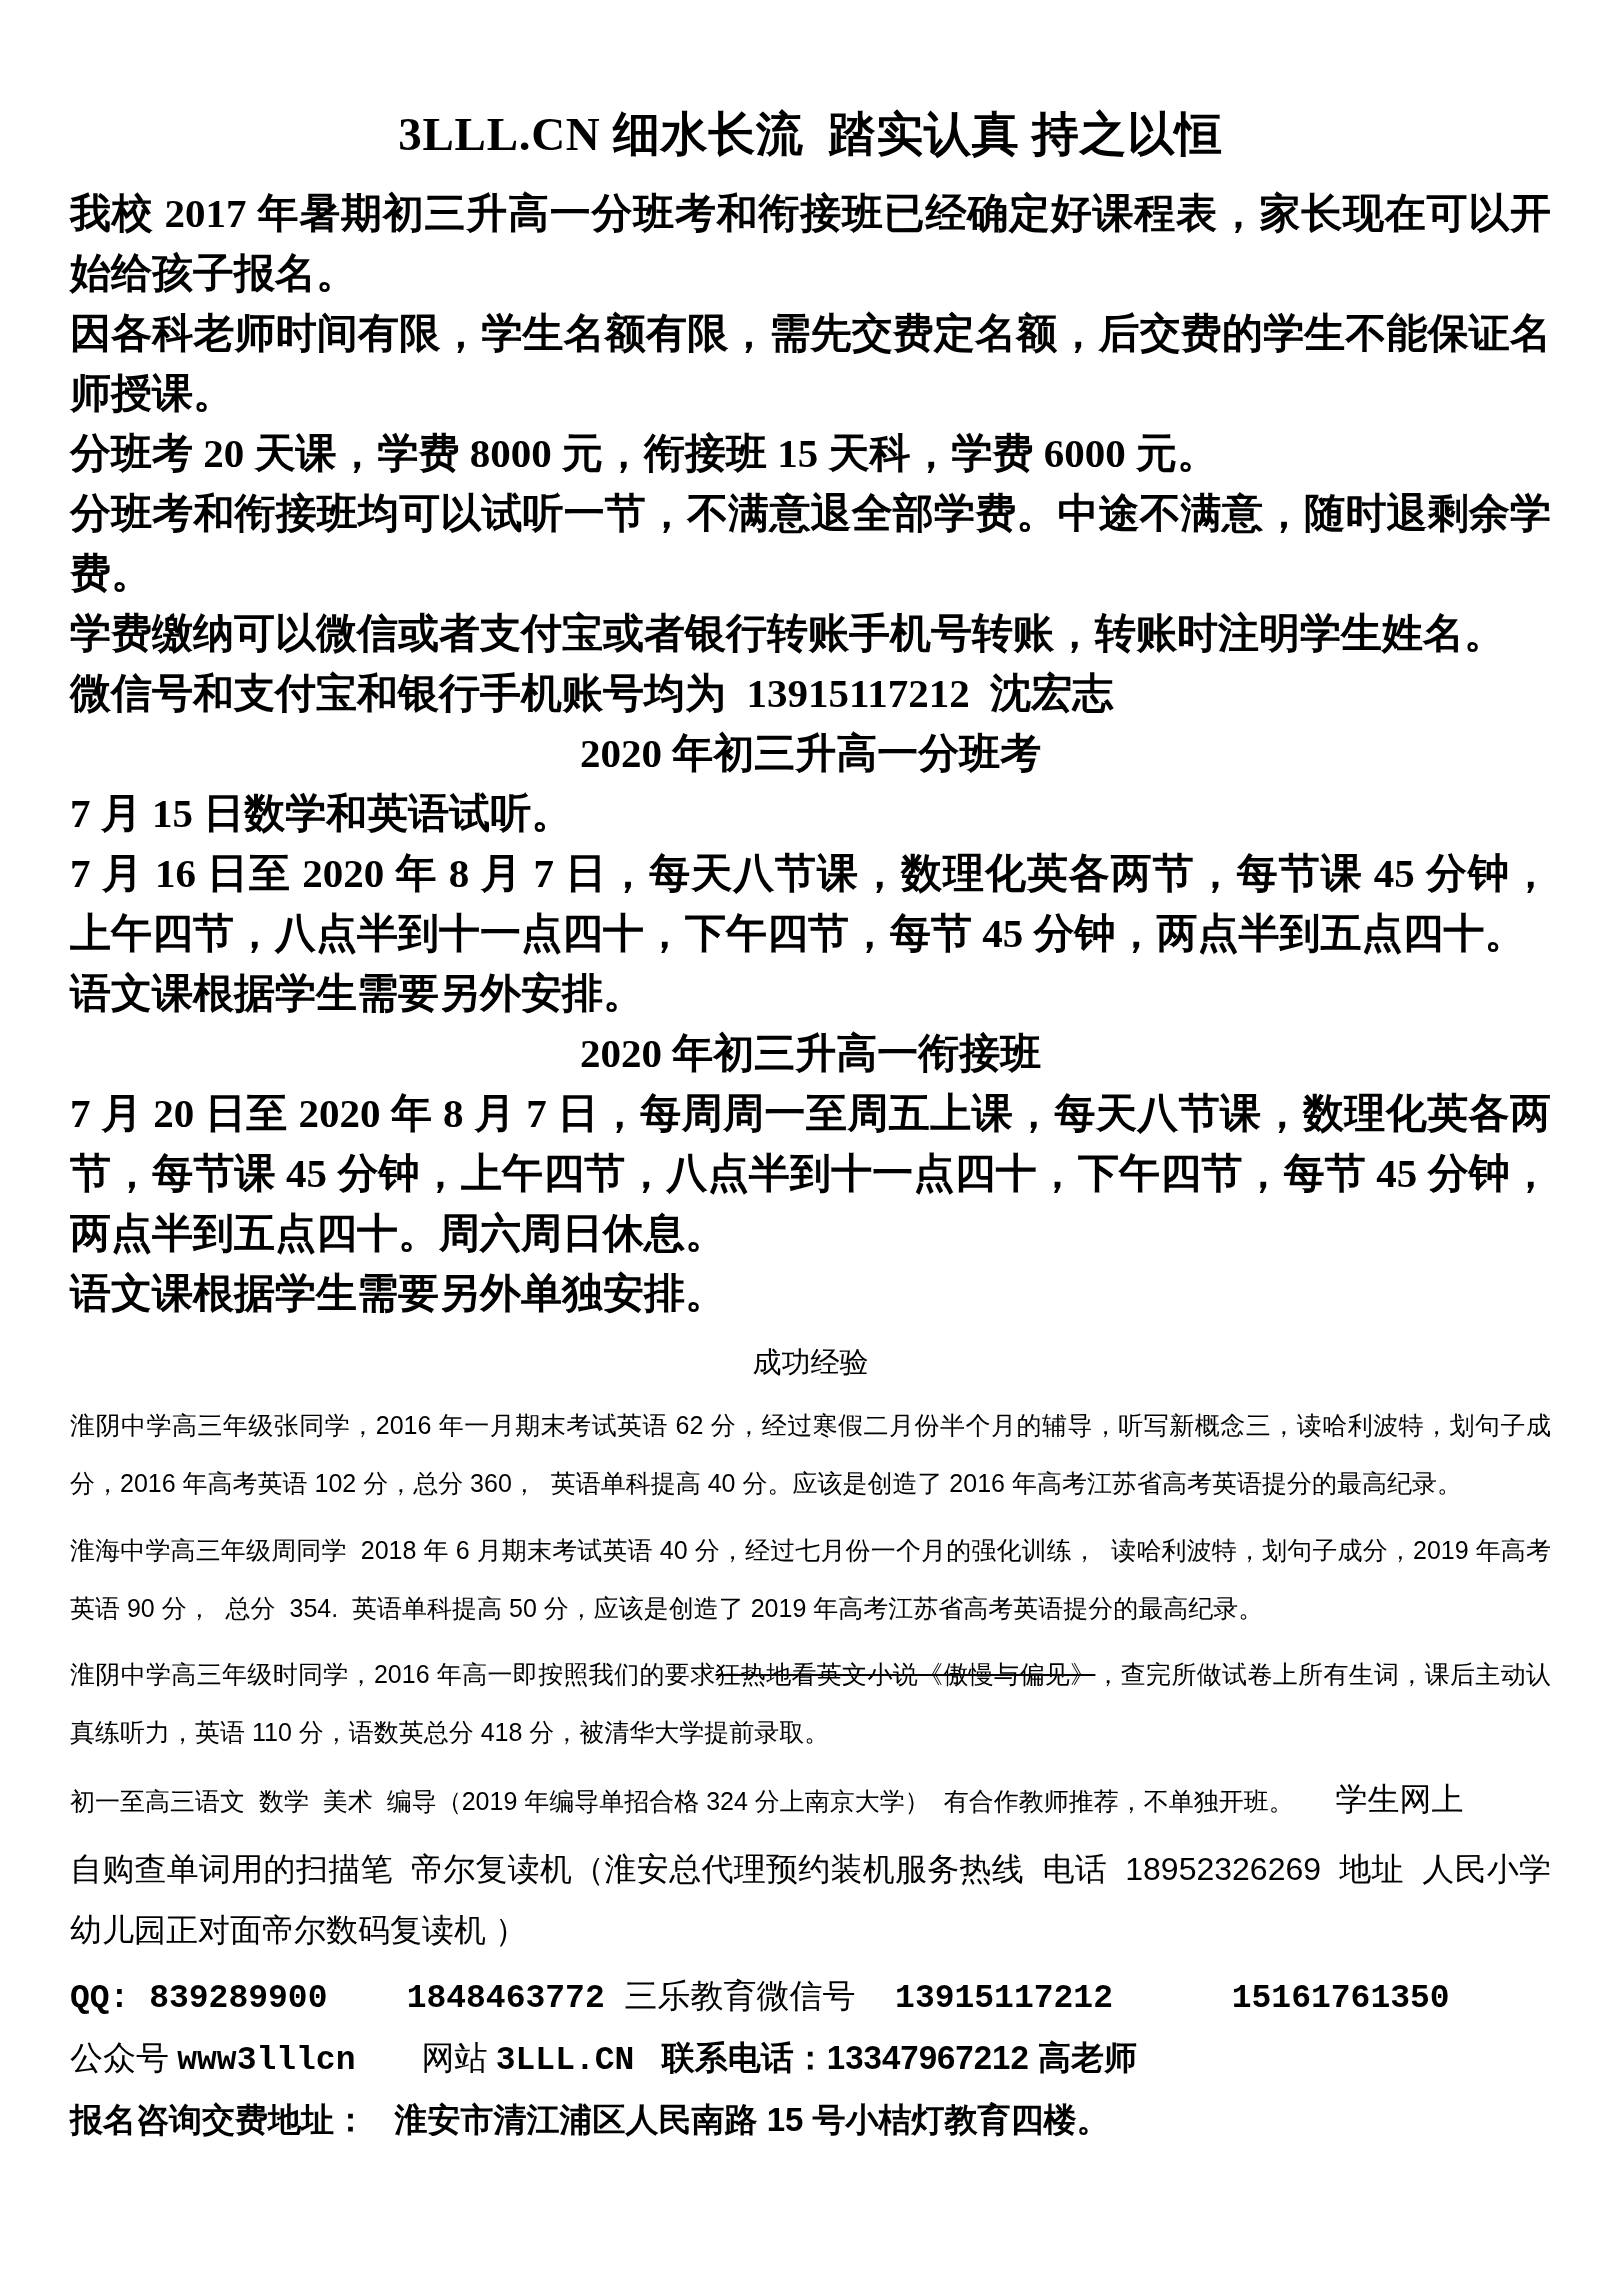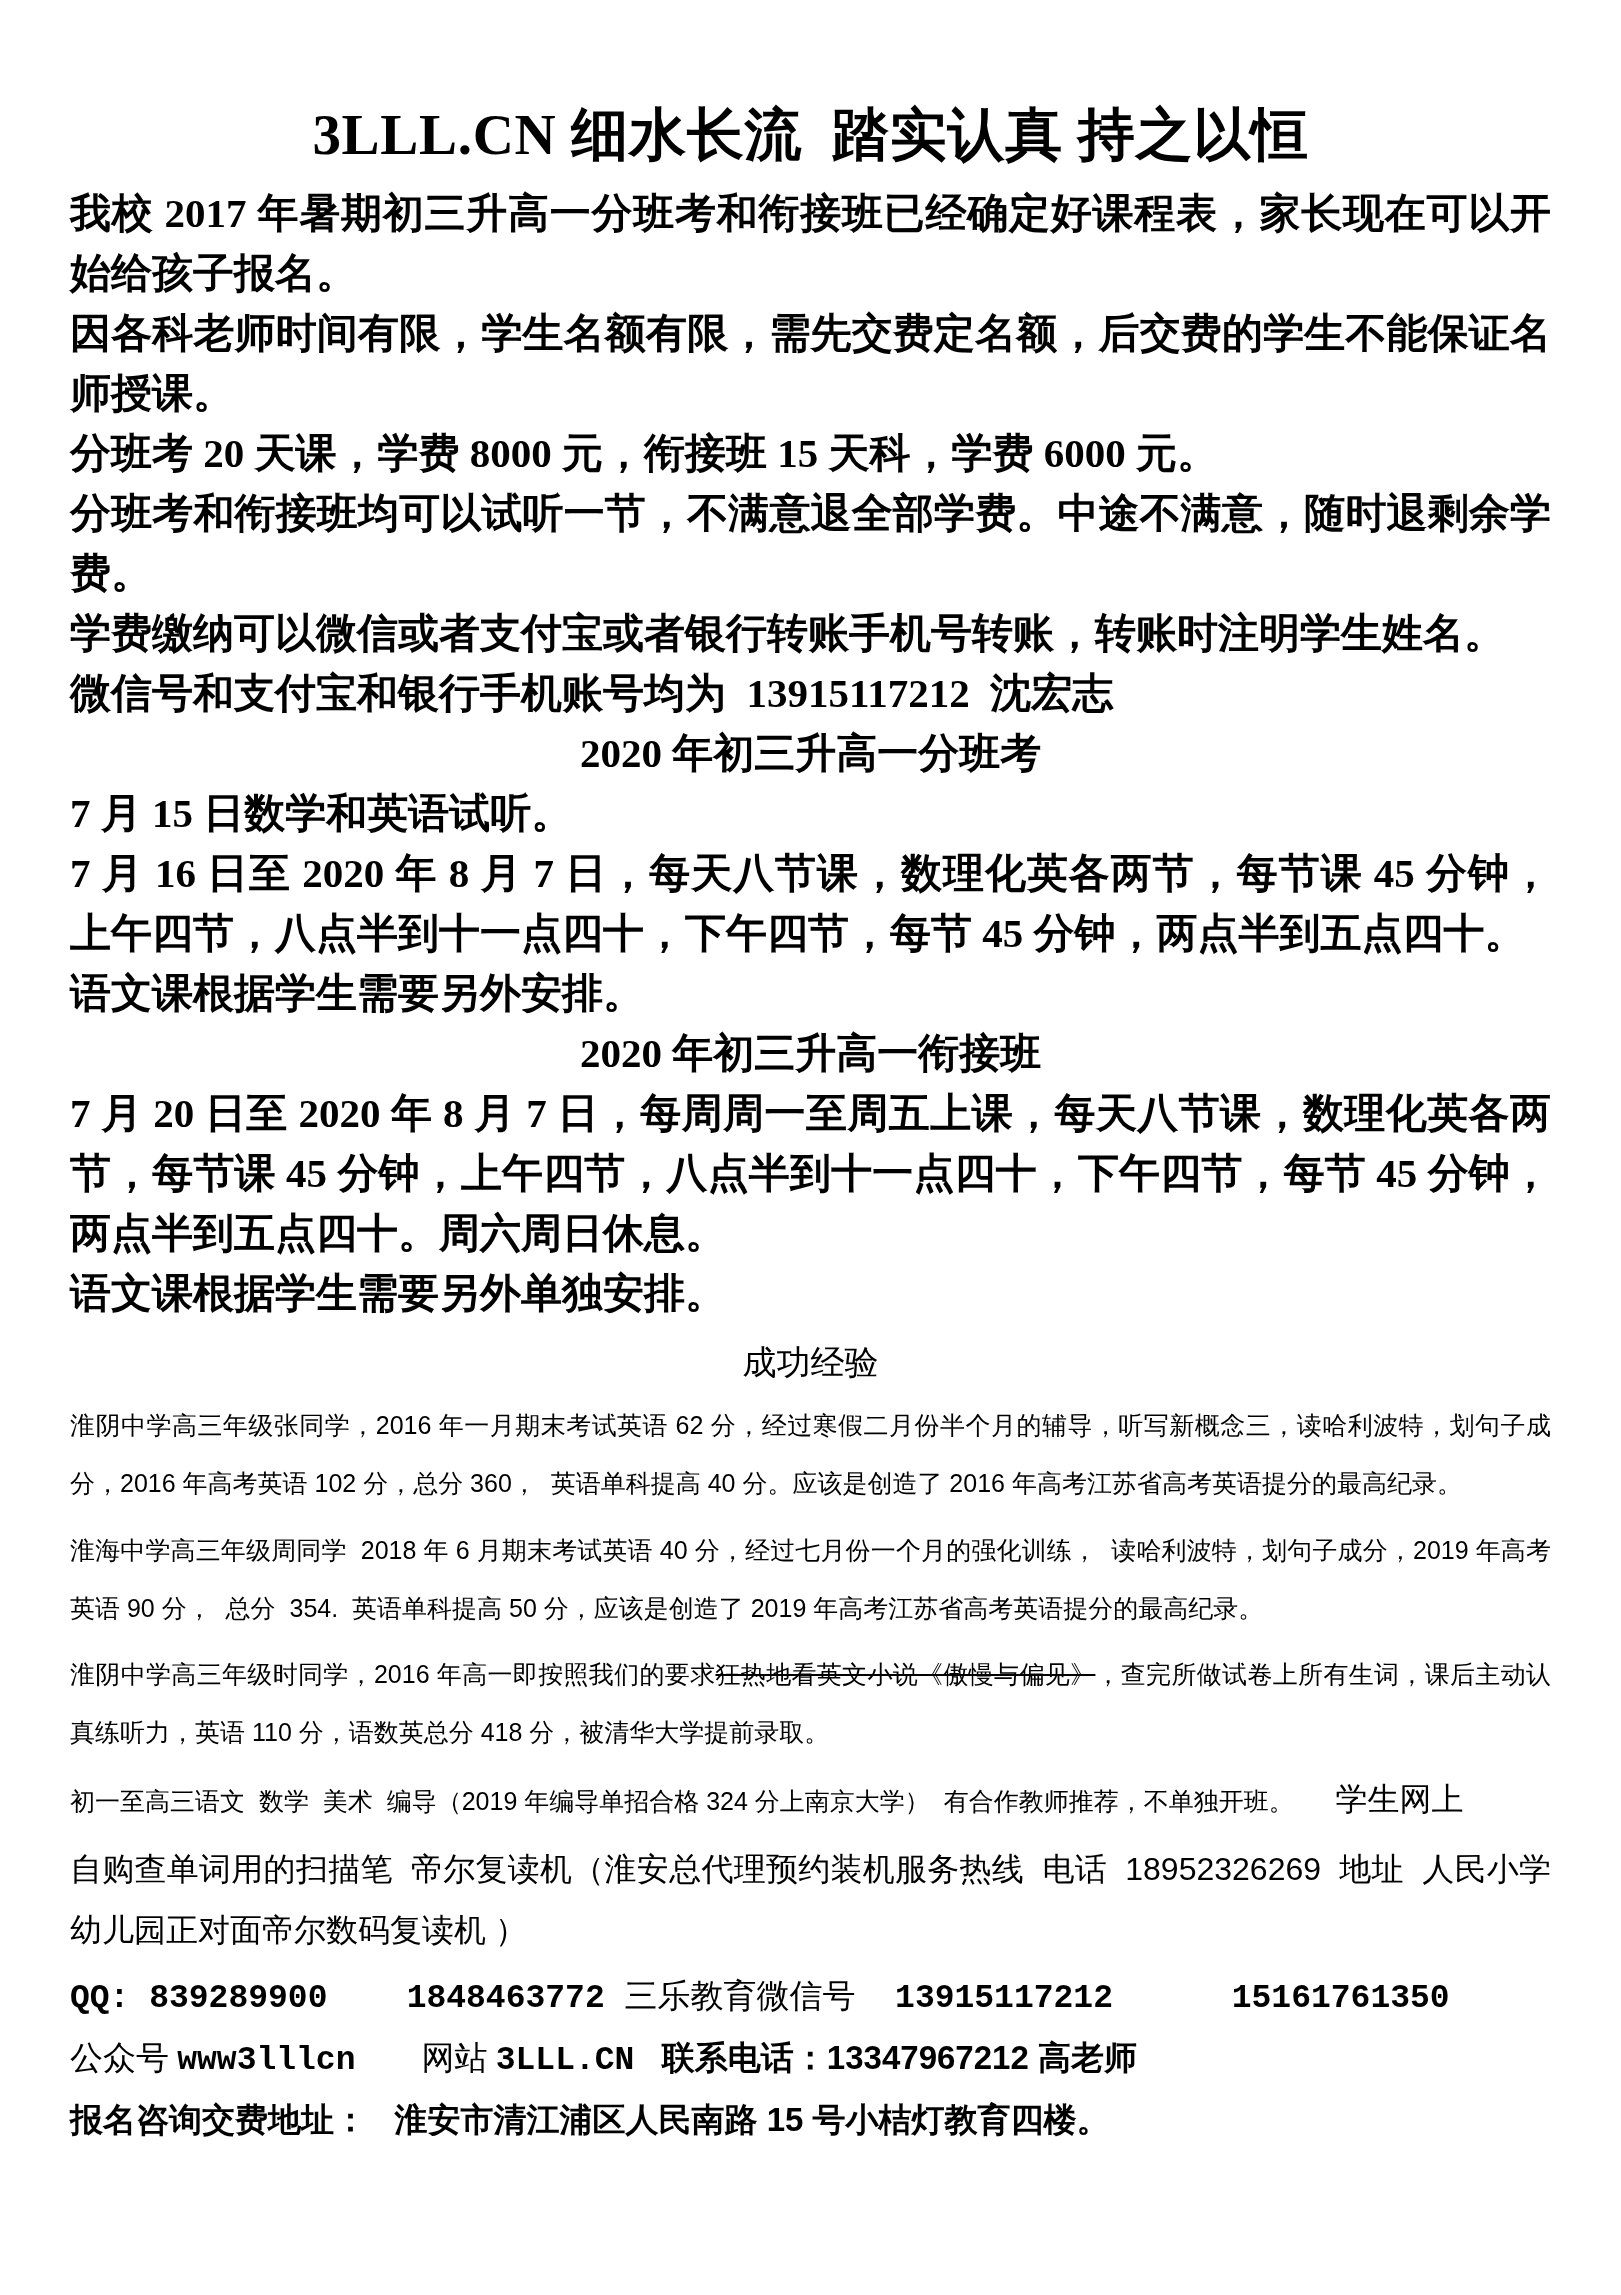--- a/index.html
+++ b/index.html
@@ -12,21 +12,21 @@
     overflow: hidden;
     box-sizing: border-box;
     padding: 0 70px;
   }
   .page * { box-sizing: border-box; }
 
   h1.doc-title {
     margin: 86px 0 0 0;
     font-family: "Liberation Serif", "DejaVu Serif", serif;
     font-weight: 700;
-    font-size: 57px;
+    font-size: 47px;
     line-height: 97px;
     text-align: center;
     white-space: pre-wrap;
     letter-spacing: 0.7px;
   }
 
   .big-text p, .big-text h2 {
     margin: 0;
     font-family: "Liberation Serif", "DejaVu Serif", serif;
     font-weight: 700;
@@ -38,21 +38,21 @@
   }
   .big-text h2 {
     text-align: center;
     word-break: keep-all;
   }
 
   h3.success-heading {
     margin: 22px 0 16px 0;
     font-family: "Liberation Sans", "DejaVu Sans", sans-serif;
     font-weight: 400;
-    font-size: 34px;
+    font-size: 29px;
     line-height: 35px;
     text-align: center;
   }
 
   .stories p.story {
     margin: 0 0 8.7px 0;
     font-family: "Liberation Sans", "DejaVu Sans", sans-serif;
     font-weight: 400;
     font-size: 25px;
     line-height: 58px;

